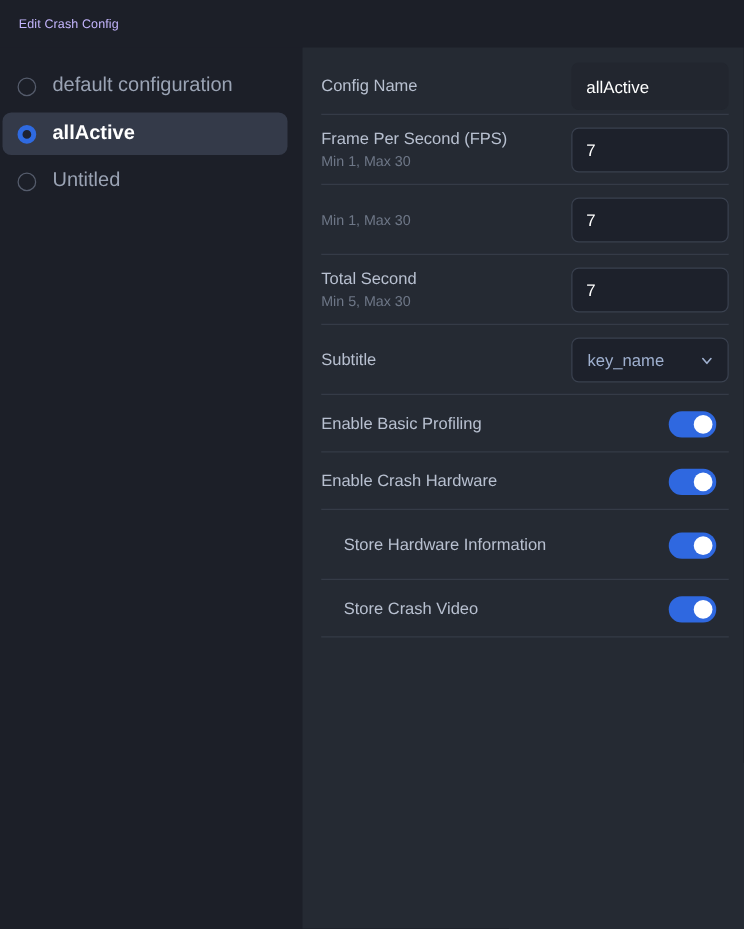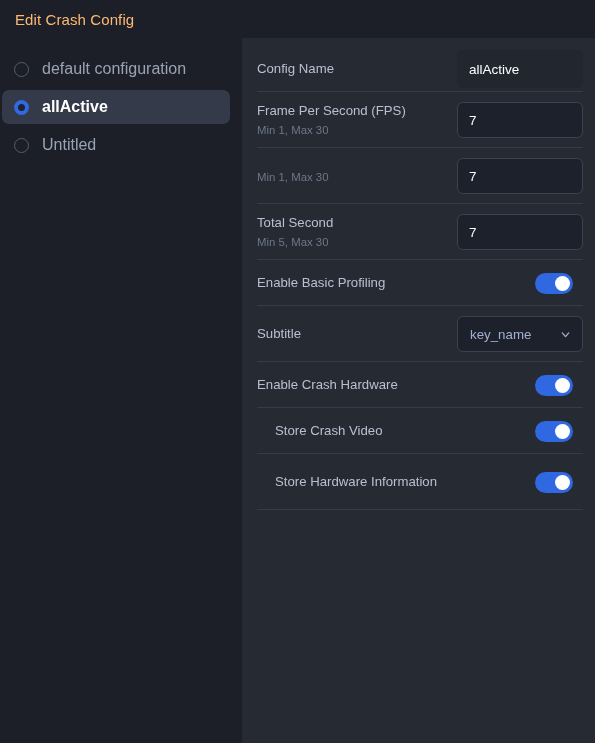--- a/index.html
+++ b/index.html
@@ -28,22 +28,22 @@
   .titlebar {
     position: absolute;
     left: 0; top: 0;
     width: 595px; height: 38px;
     background: #1c1f28;
     display: flex;
     align-items: center;
     padding-left: 15px;
   }
   .titlebar-text {
-    font-size: 15px;
-    color: #fdba74;
+    font-size: 10px;
+    color: #c4b5fd;
     letter-spacing: .1px;
   }
 
   
   .sidebar {
     position: absolute;
     left: 0; top: 38px;
     width: 242px;
     height: 705px;
     background: #1c1f28;
@@ -250,71 +250,71 @@
 
       <div class="row tall">
         <div class="labelbox">
           <span class="lbl">Total Second</span>
           <span class="sublbl">Min 5, Max 30</span>
         </div>
         <div class="field">7</div>
         <div class="divider"></div>
       </div>
 
-      <div class="row">
-        <div class="labelbox">
-          <span class="lbl">Enable Basic Profiling</span>
-        </div>
-        <div class="toggle">
-          <span class="knob"></span>
-        </div>
-        <div class="divider"></div>
-      </div>
-
       <div class="row tall">
         <div class="labelbox">
           <span class="lbl">Subtitle</span>
         </div>
         <div class="select">
           <span>key_name</span>
           <span class="chev">
             <svg width="13" height="13" viewBox="0 0 24 24" fill="none" stroke="#9fb0cf" stroke-width="2.4" stroke-linecap="round" stroke-linejoin="round">
               <polyline points="6 9 12 16 18 9"></polyline>
             </svg>
           </span>
         </div>
         <div class="divider"></div>
       </div>
 
       <div class="row">
         <div class="labelbox">
-          <span class="lbl">Enable Crash Hardware</span>
+          <span class="lbl">Enable Basic Profiling</span>
         </div>
         <div class="toggle">
           <span class="knob"></span>
         </div>
         <div class="divider"></div>
       </div>
 
-      <div class="row indent">
-        <div class="labelbox">
-          <span class="lbl">Store Crash Video</span>
+      <div class="row">
+        <div class="labelbox">
+          <span class="lbl">Enable Crash Hardware</span>
         </div>
         <div class="toggle">
           <span class="knob"></span>
         </div>
         <div class="divider"></div>
       </div>
 
       <div class="row indent tall">
         <div class="labelbox">
           <span class="lbl">Store Hardware Information</span>
         </div>
         <div class="toggle">
           <span class="knob"></span>
         </div>
         <div class="divider"></div>
       </div>
 
+      <div class="row indent">
+        <div class="labelbox">
+          <span class="lbl">Store Crash Video</span>
+        </div>
+        <div class="toggle">
+          <span class="knob"></span>
+        </div>
+        <div class="divider"></div>
+      </div>
+
     </div>
   </div>
 
 </div>
 
 </body></html>

